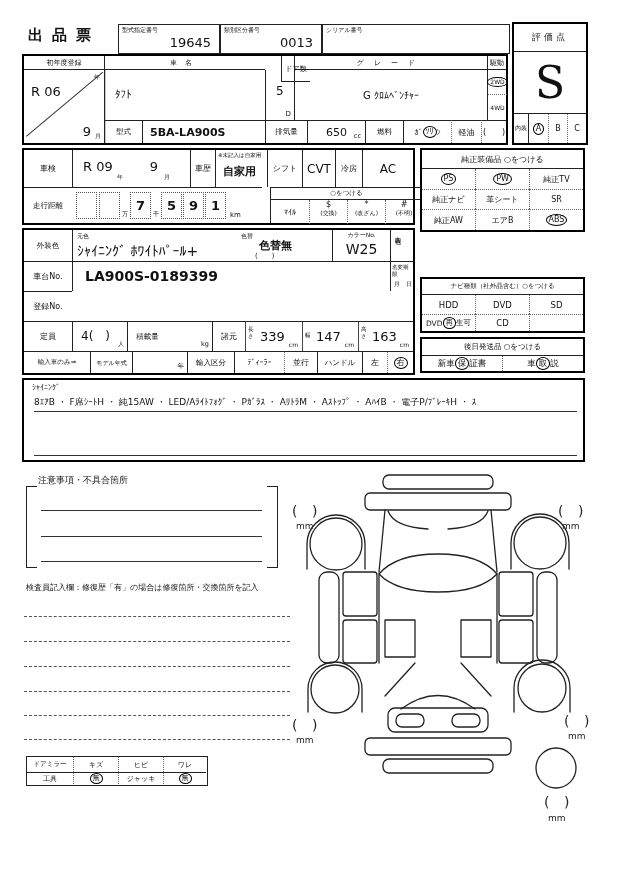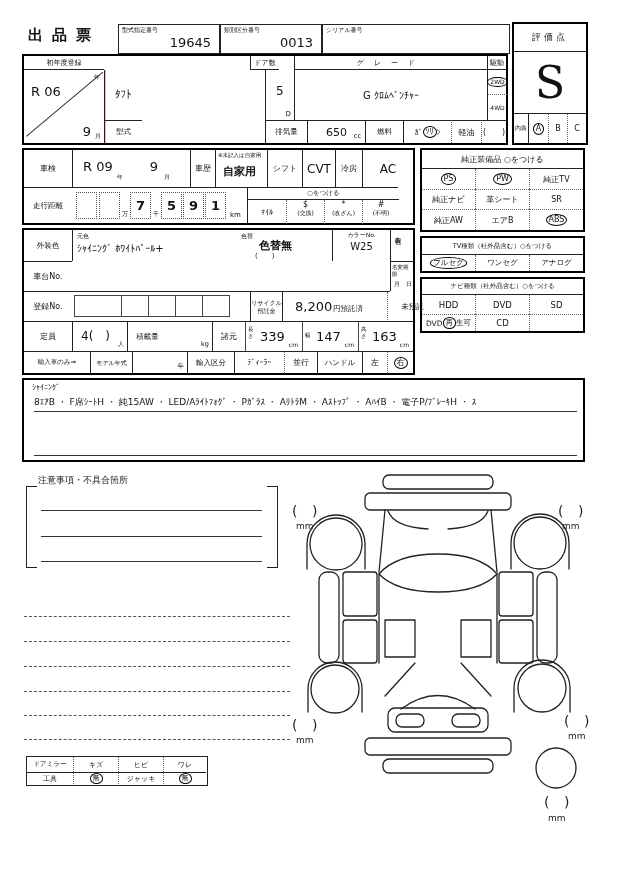--- a/index.html
+++ b/index.html
@@ -9,21 +9,21 @@
   .box2{border:2px solid #000}
   .box1{border:1px solid #222}
   .bL{border-left:1px solid #222}
   .bT{border-top:1px solid #222}
   .bB{border-bottom:1px solid #222}
   .dL{border-left:1px dotted #666}
   .dT{border-top:1px dotted #666}
   .ctr{display:flex;align-items:center;justify-content:center;text-align:center}
   .f5{font-size:5.5px}.f6{font-size:6px}.f65{font-size:6.5px}.f7{font-size:7px}
   .f75{font-size:7.5px}.f8{font-size:8px}.f85{font-size:8.5px}.f9{font-size:9px}
-  .f95{font-size:10px}.f10{font-size:10px}.f11{font-size:11px}.f12{font-size:12px}
+  .f95{font-size:14px}.f10{font-size:10px}.f11{font-size:11px}.f12{font-size:12px}
   .f13{font-size:13px}.f14{font-size:14px}.f15{font-size:15px}
   .b{font-weight:bold}
   .circ{display:inline-block;border:1.4px solid #000;border-radius:50%;padding:0 2px;line-height:1.25}
   .tl{position:absolute;top:1px;left:3px;font-size:6px;letter-spacing:0}
   .wline{position:absolute;border-bottom:1px solid #333}
   .dline{position:absolute;border-bottom:1px dashed #555}
   .vbox{writing-mode:vertical-rl;text-orientation:upright;letter-spacing:1px}
   svg text{font-family:"DejaVu Sans","Liberation Sans",sans-serif}
 </style>
 </head>
@@ -59,21 +59,22 @@
         </div>
       <div class="c ctr f8 dL" style="left:53px;top:0;width:19px;height:29px">
           <span>C</span>
         </div>
     </div>
   </div>
 
   <div class="c box2" style="left:22px;top:54px;width:486px;height:91px">
 
     <div class="c ctr f7 bB" style="left:0;top:0;width:80px;height:14px">初年度登録</div>
-    <div class="c ctr f7 bB bL" style="left:226px;top:0;width:29px;height:14px">ドア数</div>
+    <div class="c ctr f7 bB bL" style="left:80px;top:0;width:161px;height:14px;letter-spacing:8px">車名</div>
+    <div class="c ctr f7 bB bL" style="left:257px;top:0;width:29px;height:26px">ドア数</div>
     <div class="c ctr f7 bB bL" style="left:270px;top:0;width:193px;height:14px;letter-spacing:10px">グレード</div>
     <div class="c ctr f7 bB bL" style="left:463px;top:0;width:19px;height:14px">駆動</div>
 
     <div class="c" style="left:0;top:14px;width:82px;height:73px;border-right:1px solid #f9a8d4">
       <div class="c" style="left:2px;top:66px;width:100px;border-top:1px solid #333;transform:rotate(-40deg);transform-origin:0 0"></div>
       <span class="c f6" style="right:5px;top:3px">年</span>
       <span class="c f13" style="left:7px;top:14px">R 06</span>
       <span class="c f13" style="right:14px;bottom:4px">9</span>
       <span class="c f6" style="right:4px;bottom:2px">月</span>
     </div>
@@ -89,20 +90,23 @@
     <div class="c bL" style="left:463px;top:14px;width:19px;height:50px">
       <div class="c ctr f6" style="left:0;top:0;width:19px;height:25px;border-bottom:1px dotted #666">
           <span class="circ">2WD</span>
         </div>
       <div class="c ctr f6" style="left:0;top:25px;width:19px;height:25px">
           <span>4WD</span>
         </div>
     </div>
 
     <div class="c bT bL ctr f75" style="left:80px;top:64px;width:38px;height:23px">型式</div>
+    <div class="c bT bL" style="left:118px;top:64px;width:123px;height:23px">
+      <span class="c f11 b" style="left:7px;top:5px">5BA-LA900S</span>
+    </div>
     <div class="c bT bL ctr f75" style="left:241px;top:64px;width:42px;height:23px">排気量</div>
     <div class="c bT bL" style="left:283px;top:64px;width:58px;height:23px">
       <span class="c f11" style="right:18px;top:5px">650</span>
       <span class="c f65" style="right:4px;bottom:3px">cc</span>
     </div>
     <div class="c bT bL ctr f75" style="left:341px;top:64px;width:38px;height:23px">燃料</div>
     <div class="c bT bL ctr f8" style="left:379px;top:64px;width:48px;height:23px">
         <span>ｶﾞ</span>
         <span class="circ">ｿﾘ</span>
         <span>ﾝ</span>
@@ -134,21 +138,21 @@
       <div class="c ctr f13 b" style="left:4px;top:4px;width:21px;height:27px;border:1px dotted #555"></div>
       <div class="c ctr f13 b" style="left:27px;top:4px;width:21px;height:27px;border:1px dotted #555"></div>
       <span class="c f6" style="left:50px;bottom:4px">万</span>
       <div class="c ctr f13 b" style="left:58px;top:4px;width:21px;height:27px;border:1px dotted #555">7</div>
       <span class="c f6" style="left:81px;bottom:4px">千</span>
       <div class="c ctr f13 b" style="left:89px;top:4px;width:21px;height:27px;border:1px dotted #555">5</div>
       <div class="c ctr f13 b" style="left:111px;top:4px;width:21px;height:27px;border:1px dotted #555">9</div>
       <div class="c ctr f13 b" style="left:133px;top:4px;width:21px;height:27px;border:1px dotted #555">1</div>
       <span class="c f7" style="left:158px;bottom:4px">km</span>
     </div>
-    <div class="c bT bL" style="left:223px;top:37px;width:151px;height:36px">
+    <div class="c bT bL" style="left:246px;top:37px;width:151px;height:36px">
       <div class="c ctr f65" style="left:0;top:0;width:151px;height:12px;border-bottom:1px solid #222">○をつける</div>
       <div class="c ctr f8" style="left:0;top:12px;width:38px;height:24px;flex-direction:column">
         <span>ﾏｲﾙ</span>
       </div>
       <div class="c dL" style="left:38px;top:12px;width:38px;height:24px;text-align:center">
         <div class="f8">$</div>
         <div class="f6">(交換)</div>
       </div>
       <div class="c dL" style="left:76px;top:12px;width:38px;height:24px;text-align:center">
         <div class="f8">*</div>
@@ -173,39 +177,29 @@
     </div>
     <div class="c bL" style="left:308px;top:0;width:58px;height:31px">
       <div class="ctr f6" style="height:11px">カラーNo.</div>
       <div class="ctr f95">W25</div>
     </div>
     <div class="c bL" style="left:366px;top:0;width:23px;height:31px">
       <span class="c f6 vbox" style="left:2px;top:2px">内装色</span>
     </div>
 
     <div class="c bT ctr f8" style="left:0;top:31px;width:48px;height:30px">車台No.</div>
+    <div class="c bT bL" style="left:48px;top:31px;width:318px;height:30px">
+      <span class="c f14 b" style="left:12px;top:6px">LA900S-0189399</span>
+    </div>
     <div class="c bT bL" style="left:366px;top:31px;width:23px;height:30px">
       <span class="c f5" style="left:1px;top:2px;line-height:1.2">名変期限</span>
       <span class="c f6" style="right:1px;bottom:2px;white-space:nowrap">月　日</span>
     </div>
 
     <div class="c bT ctr f8" style="left:0;top:61px;width:48px;height:30px">登録No.</div>
-    <div class="c bT" style="left:48px;top:61px;width:318px;height:30px">
-      <div class="c" style="left:2px;top:3px;width:48px;height:22px;border:1px solid #444"></div>
-      <div class="c" style="left:50px;top:3px;width:27px;height:22px;border:1px solid #444;border-left:none"></div>
-      <div class="c" style="left:77px;top:3px;width:27px;height:22px;border:1px solid #444;border-left:none"></div>
-      <div class="c" style="left:104px;top:3px;width:27px;height:22px;border:1px solid #444;border-left:none"></div>
-      <div class="c" style="left:131px;top:3px;width:27px;height:22px;border:1px solid #444;border-left:none"></div>
-      <div class="c ctr f6 bL" style="left:178px;top:0;width:32px;height:30px;line-height:1.3">リサイクル預託金</div>
-      <div class="c bL" style="left:210px;top:0;width:105px;height:30px">
-        <span class="c f13" style="left:12px;top:7px">8,200</span>
-        <span class="c f75" style="left:50px;top:12px">円預託済</span>
-      </div>
-      <div class="c dL ctr f75" style="left:315px;top:0;width:50px;height:30px">未預託</div>
-    </div>
 
     <div class="c bT ctr f8" style="left:0;top:91px;width:48px;height:30px">定員</div>
     <div class="c bT bL" style="left:48px;top:91px;width:55px;height:30px">
       <span class="c f12" style="left:8px;top:6px">4(　)</span>
       <span class="c f6" style="right:3px;bottom:2px">人</span>
     </div>
     <div class="c bT bL ctr f75" style="left:103px;top:91px;width:40px;height:30px">積載量</div>
     <div class="c bT" style="left:143px;top:91px;width:45px;height:30px">
       <span class="c f65" style="right:3px;bottom:3px">kg</span>
     </div>
@@ -265,32 +259,20 @@
         <span>純正AW</span>
       </div>
     <div class="c ctr f8 dT dL" style="left:53px;top:59px;width:54px;height:21px">
         <span>エアB</span>
       </div>
     <div class="c ctr f8 dT dL" style="left:107px;top:59px;width:54px;height:21px">
         <span class="circ">ABS</span>
       </div>
   </div>
 
-  <div class="c box2" style="left:420px;top:236px;width:165px;height:37px">
-    <div class="c ctr f65 bB" style="left:0;top:0;width:161px;height:17px">TV種類（社外品含む）○をつける</div>
-    <div class="c ctr f75" style="left:0;top:17px;width:53px;height:16px">
-        <span class="circ">フルセグ</span>
-      </div>
-    <div class="c ctr f75 dL" style="left:53px;top:17px;width:54px;height:16px">
-        <span>ワンセグ</span>
-      </div>
-    <div class="c ctr f75 dL" style="left:107px;top:17px;width:54px;height:16px">
-        <span>アナログ</span>
-      </div>
-  </div>
 
   <div class="c box2" style="left:420px;top:277px;width:165px;height:56px">
     <div class="c ctr f65 bB" style="left:0;top:0;width:161px;height:16px">ナビ種類（社外品含む）○をつける</div>
     <div class="c ctr f85" style="left:0;top:16px;width:53px;height:19px">
         <span>HDD</span>
       </div>
     <div class="c ctr f85 dL" style="left:53px;top:16px;width:54px;height:19px">
         <span>DVD</span>
       </div>
     <div class="c ctr f85 dL" style="left:107px;top:16px;width:54px;height:19px">
@@ -300,34 +282,48 @@
         <span>DVD</span>
         <span class="circ">再</span>
         <span>生可</span>
       </div>
     <div class="c ctr f85 dT dL" style="left:53px;top:35px;width:54px;height:17px">
         <span>CD</span>
       </div>
     <div class="c dT dL" style="left:107px;top:35px;width:54px;height:17px"></div>
   </div>
 
+  <div class="c box2" style="left:420px;top:337px;width:165px;height:36px">
+    <div class="c ctr f75 bB" style="left:0;top:0;width:161px;height:17px">後日発送品 ○をつける</div>
+    <div class="c ctr f85" style="left:0;top:17px;width:80px;height:15px">
+        <span>新車</span>
+        <span class="circ">保</span>
+        <span>証書</span>
+      </div>
+    <div class="c ctr f85 dL" style="left:80px;top:17px;width:81px;height:15px">
+        <span>車</span>
+        <span class="circ">取</span>
+        <span>説</span>
+      </div>
+  </div>
 
   <div class="c box2" style="left:22px;top:378px;width:563px;height:84px">
     <div class="c f8" style="left:8px;top:3px">ｼｬｲﾆﾝｸﾞ</div>
     <div class="c f9" style="left:10px;top:16px;width:543px;border-bottom:1px solid #333;padding-bottom:2px;white-space:nowrap;overflow:hidden">8ｴｱB ・ F席ｼｰﾄH ・ 純15AW ・ LED/Aﾗｲﾄﾌｫｸﾞ ・ Pｶﾞﾗｽ ・ AﾘﾄﾗM ・ Aｽﾄｯﾌﾟ ・ AﾊｲB ・ 電子P/ﾌﾞﾚｰｷH ・ ｽ</div>
     <div class="c f9" style="left:10px;top:64px;width:543px;border-bottom:1px solid #333;height:12px"></div>
   </div>
 
   <div class="c f9" style="left:38px;top:474px">注意事項・不具合箇所</div>
   <div class="c" style="left:26px;top:486px;width:11px;height:82px;border-left:1.5px solid #222;border-top:1.5px solid #222;border-bottom:1.5px solid #222"></div>
   <div class="c" style="left:267px;top:486px;width:11px;height:82px;border-right:1.5px solid #222;border-top:1.5px solid #222;border-bottom:1.5px solid #222"></div>
   <div class="wline" style="left:41px;top:510px;width:221px"></div>
   <div class="wline" style="left:41px;top:536px;width:221px"></div>
   <div class="wline" style="left:41px;top:561px;width:221px"></div>
 
+  <div class="c f8" style="left:26px;top:582px;width:270px">検査員記入欄：修復歴「有」の場合は修復箇所・交換箇所を記入</div>
   <div class="dline" style="left:24px;top:616px;width:266px"></div>
   <div class="dline" style="left:24px;top:641px;width:266px"></div>
   <div class="dline" style="left:24px;top:666px;width:266px"></div>
   <div class="dline" style="left:24px;top:691px;width:266px"></div>
   <div class="dline" style="left:24px;top:715px;width:266px"></div>
   <div class="dline" style="left:24px;top:739px;width:266px"></div>
 
   <div class="c" style="left:26px;top:756px;width:182px;height:30px;border:1.5px solid #222">
     <div class="c ctr f65" style="left:0;top:0;width:46px;height:15px">ドアミラー</div>
     <div class="c ctr f7 dL" style="left:46px;top:0;width:45px;height:15px">キズ</div>

